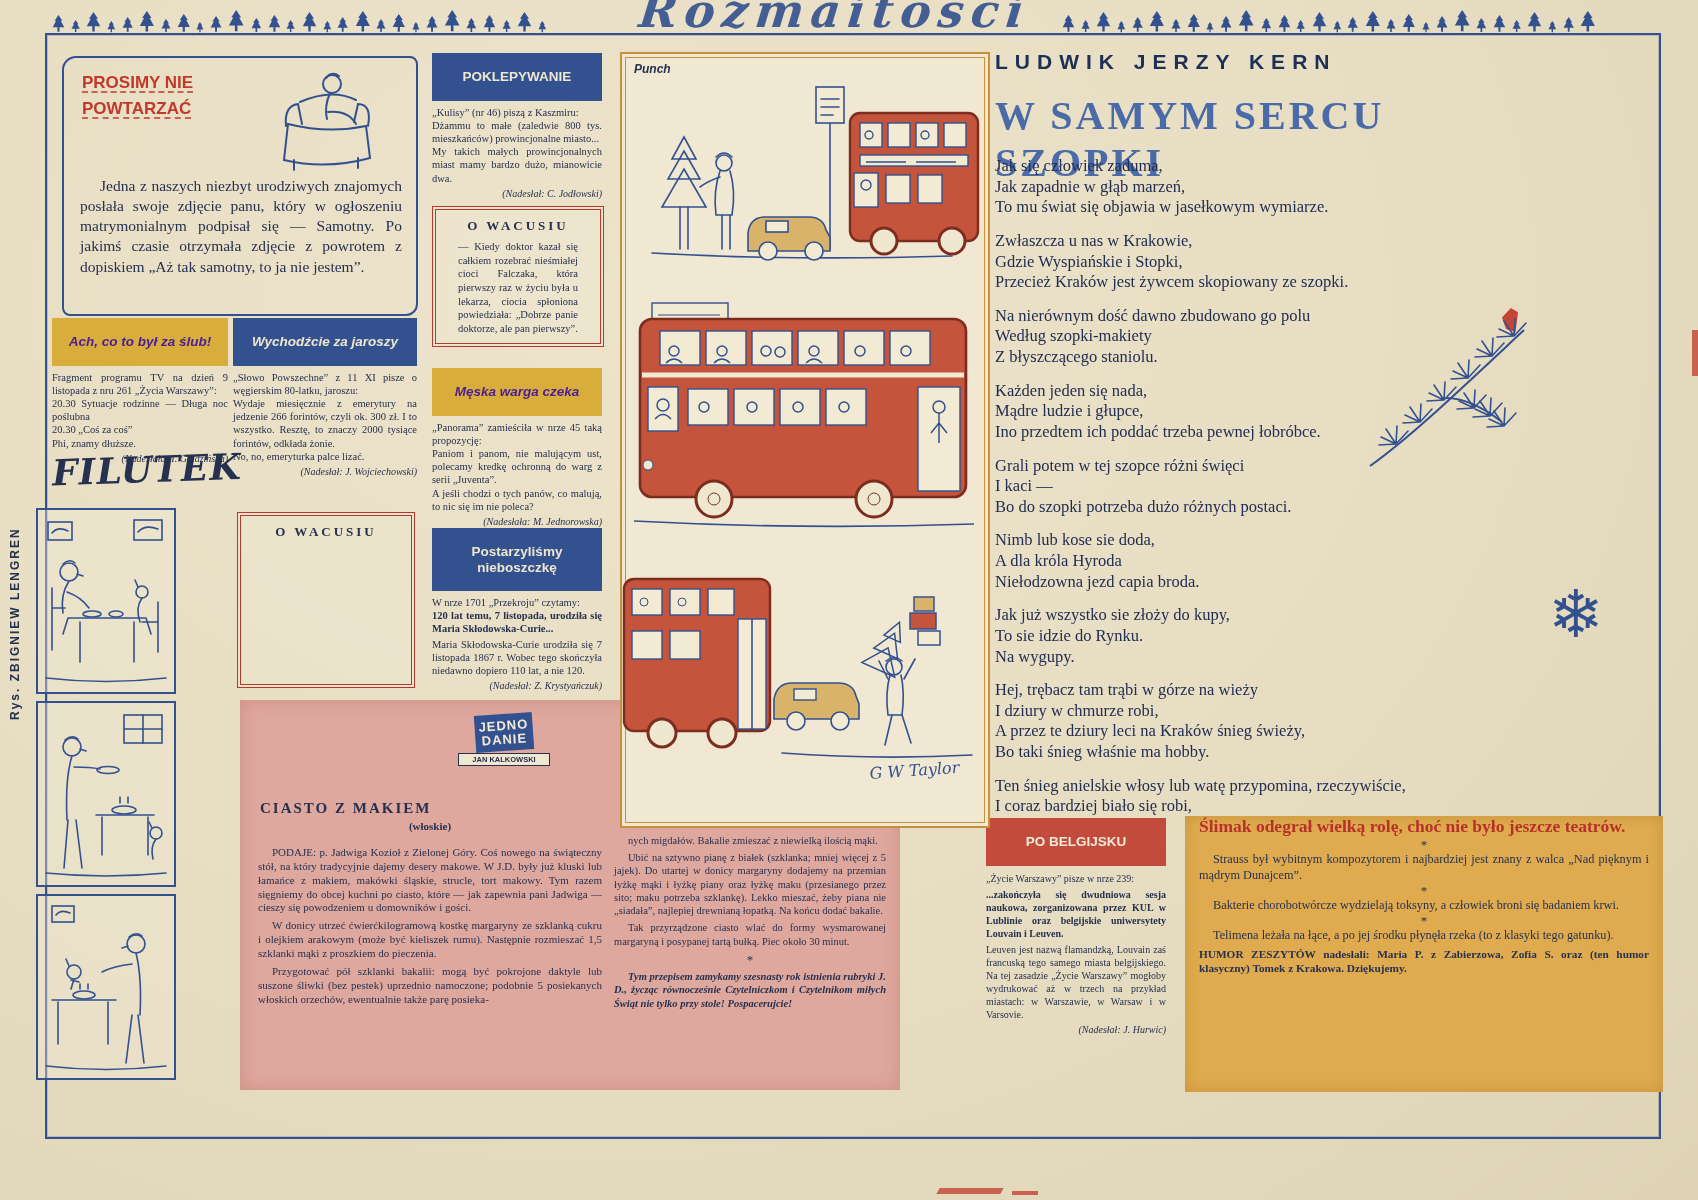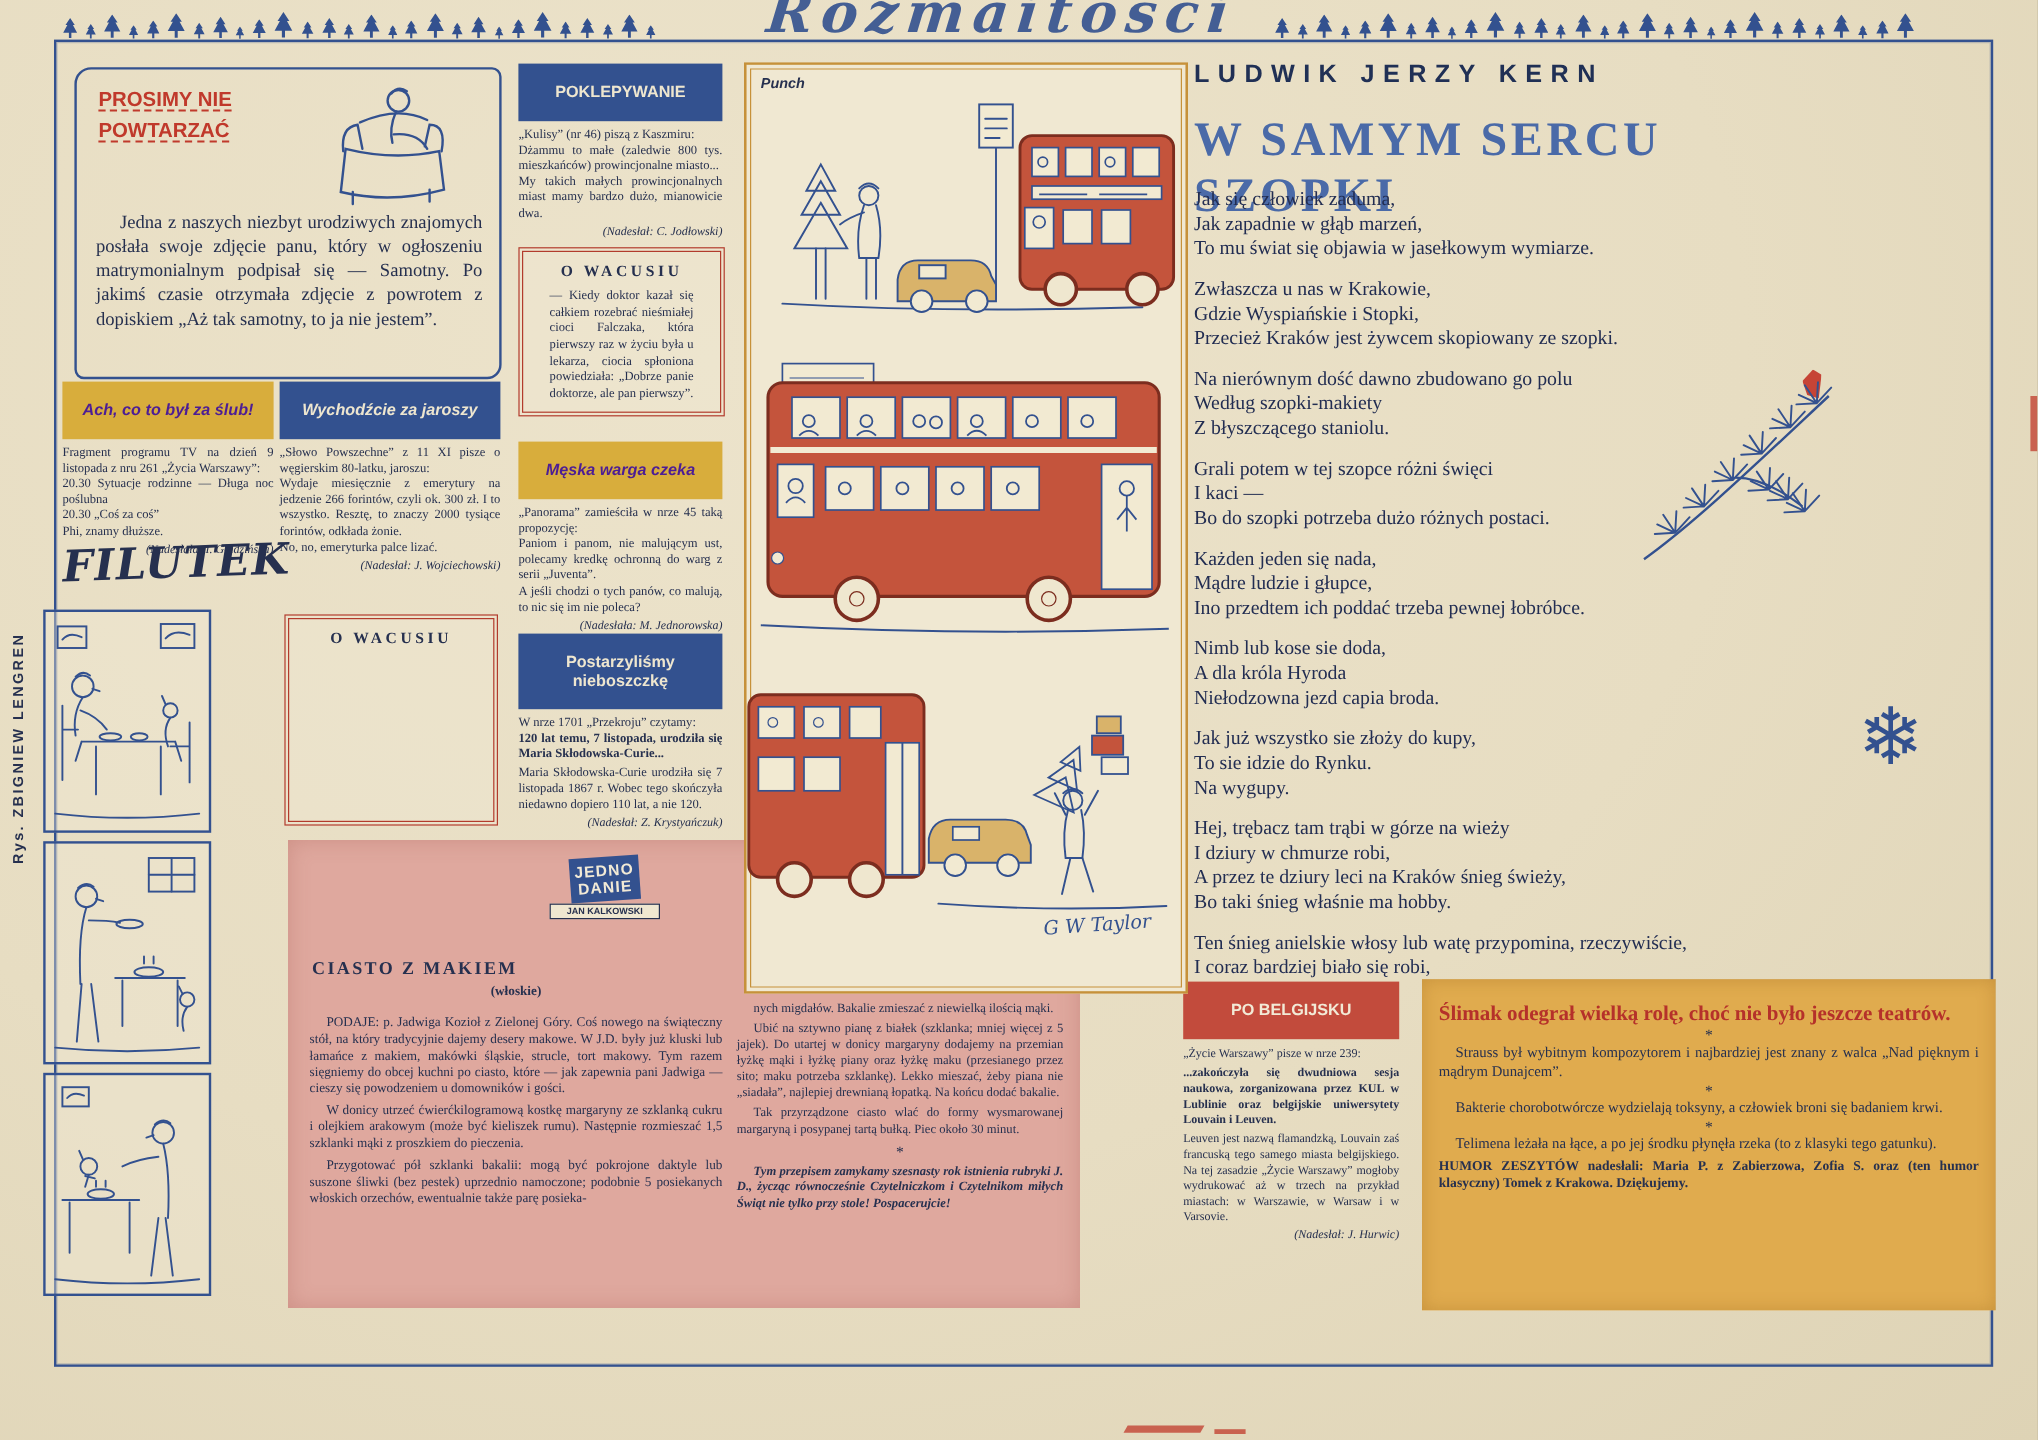--- a/index.html
+++ b/index.html
@@ -91,21 +91,21 @@
   #pine-decor{left:1362px;top:318px;}
   #snowflake{left:1548px;top:582px;font-size:66px;color:#33518f;font-family:"DejaVu Sans",sans-serif;line-height:1;}
   #red-mark{left:1502px;top:308px;width:16px;height:24px;background:#c0291d;
     clip-path:polygon(0 40%,55% 0,100% 18%,85% 100%,25% 88%);opacity:.85;}
 
   #sec-belg{left:986px;top:818px;width:180px;}
   .bg-p{font-size:10px;line-height:1.3;text-align:justify;margin:0 0 3px;}
   .bg-bold{font-weight:bold;}
 
   #slimak{left:1185px;top:816px;width:478px;height:276px;background:#e0ab4e;box-sizing:border-box;
-    padding:18px 14px;box-shadow:inset 0 0 14px rgba(140,90,20,.3);}
+    padding:0 14px;box-shadow:inset 0 0 14px rgba(140,90,20,.3);}
   #slimak h3{margin:0;color:#b5312a;font-size:17.5px;line-height:1.25;}
   .sl-sep{text-align:center;font-size:13px;margin:0;line-height:1.1;}
   .sl-p{font-size:12.3px;line-height:1.28;text-align:justify;text-indent:14px;margin:0;}
   .sl-footer{font-size:11.3px;font-weight:bold;line-height:1.28;text-align:justify;margin-top:3px;}
 
   #margin-credit{left:8px;top:520px;height:200px;writing-mode:vertical-rl;transform:rotate(180deg);
     font-family:"Liberation Sans",sans-serif;font-weight:bold;font-size:12px;letter-spacing:2px;
     color:#26304f;}
 
   .red-smudge{position:absolute;background:#c0392b;opacity:.75;}
@@ -595,26 +595,26 @@
   <div id="kern-poem" class="abs">
     <p class="stanza">Jak się człowiek zaduma,
 Jak zapadnie w głąb marzeń,
 To mu świat się objawia w jasełkowym wymiarze.</p>
     <p class="stanza">Zwłaszcza u nas w Krakowie,
 Gdzie Wyspiańskie i Stopki,
 Przecież Kraków jest żywcem skopiowany ze szopki.</p>
     <p class="stanza">Na nierównym dość dawno zbudowano go polu
 Według szopki-makiety
 Z błyszczącego staniolu.</p>
+    <p class="stanza">Każden jeden się nada,
+Mądre ludzie i głupce,
+Ino przedtem ich poddać trzeba pewnej łobróbce.</p>
     <p class="stanza">Grali potem w tej szopce różni święci
 I kaci —
 Bo do szopki potrzeba dużo różnych postaci.</p>
-    <p class="stanza">Każden jeden się nada,
-Mądre ludzie i głupce,
-Ino przedtem ich poddać trzeba pewnej łobróbce.</p>
     <p class="stanza">Nimb lub kose sie doda,
 A dla króla Hyroda
 Niełodzowna jezd capia broda.</p>
     <p class="stanza">Jak już wszystko sie złoży do kupy,
 To sie idzie do Rynku.
 Na wygupy.</p>
     <p class="stanza">Hej, trębacz tam trąbi w górze na wieży
 I dziury w chmurze robi,
 A przez te dziury leci na Kraków śnieg świeży,
 Bo taki śnieg właśnie ma hobby.</p>

